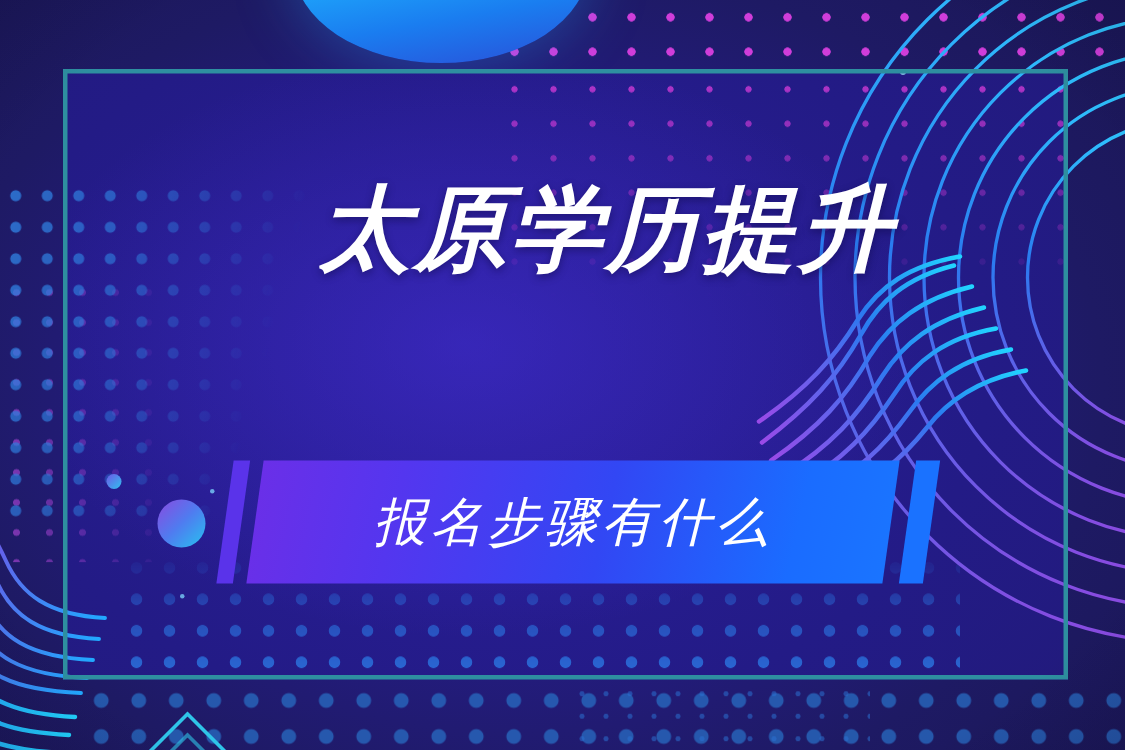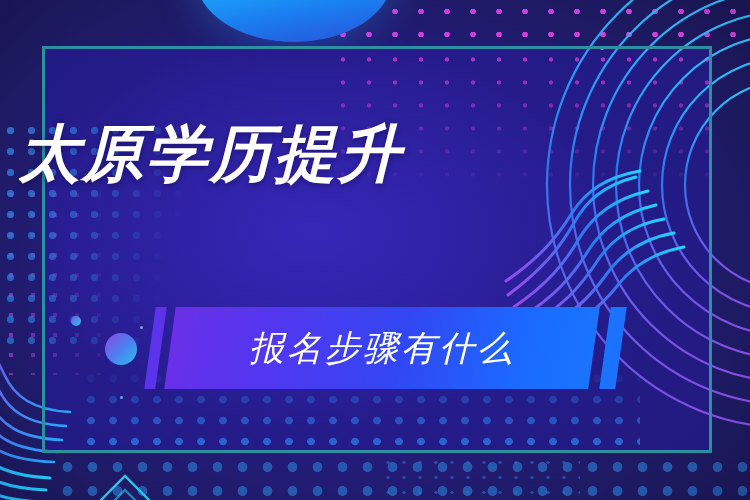--- a/index.html
+++ b/index.html
@@ -189,21 +189,21 @@
     width: 140px; height: 60px;
     pointer-events: none;
   }
   .chevron-bl svg { display:block; width:100%; height:100%; overflow:visible; }
 
   
   .title-block {
     position: absolute;
     left: 0; top: 116px;
     width: 596px;
-    text-align: left;
+    text-align: right;
     z-index: 20;
     pointer-events: none;
   }
   .title-line {
     color: #ffffff;
     font-weight: bold;
     font-style: italic;
     font-size: 62px;
     line-height: 76px;
     letter-spacing: 2px;

